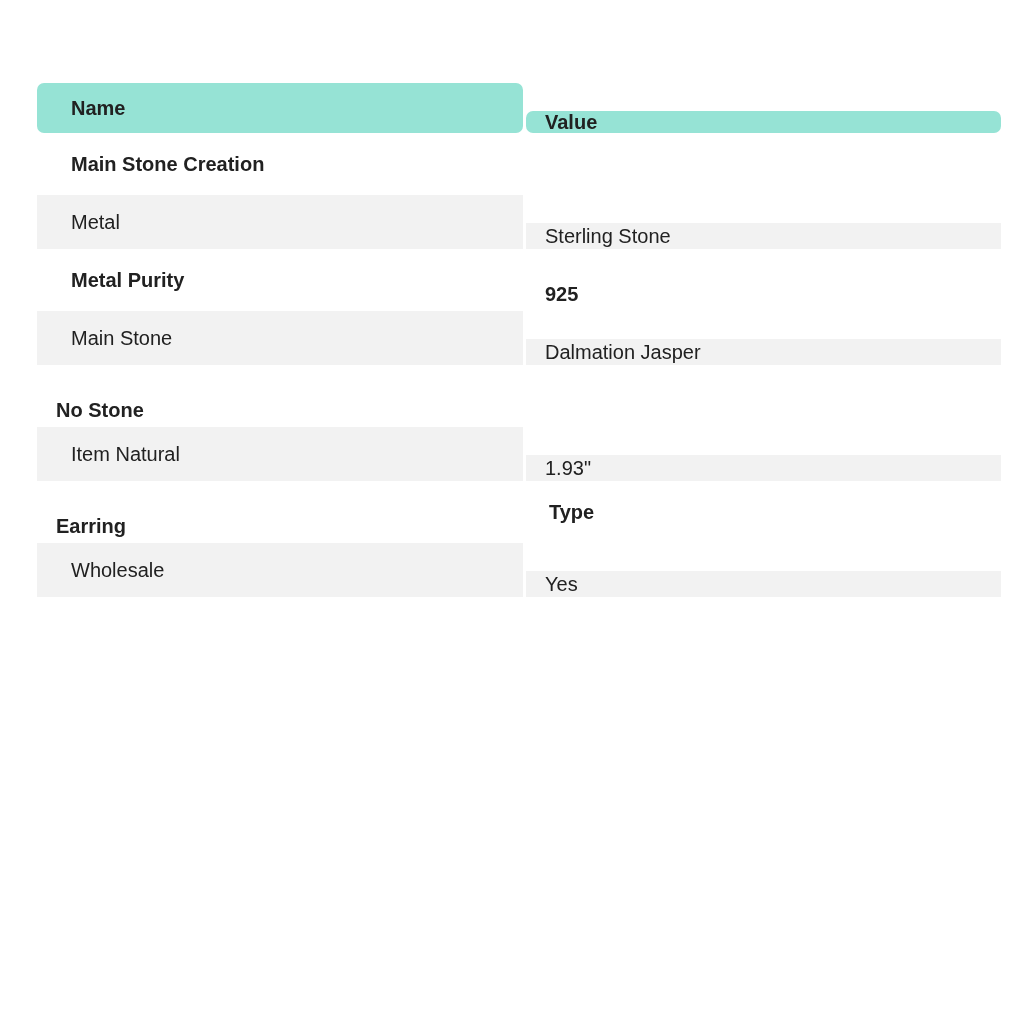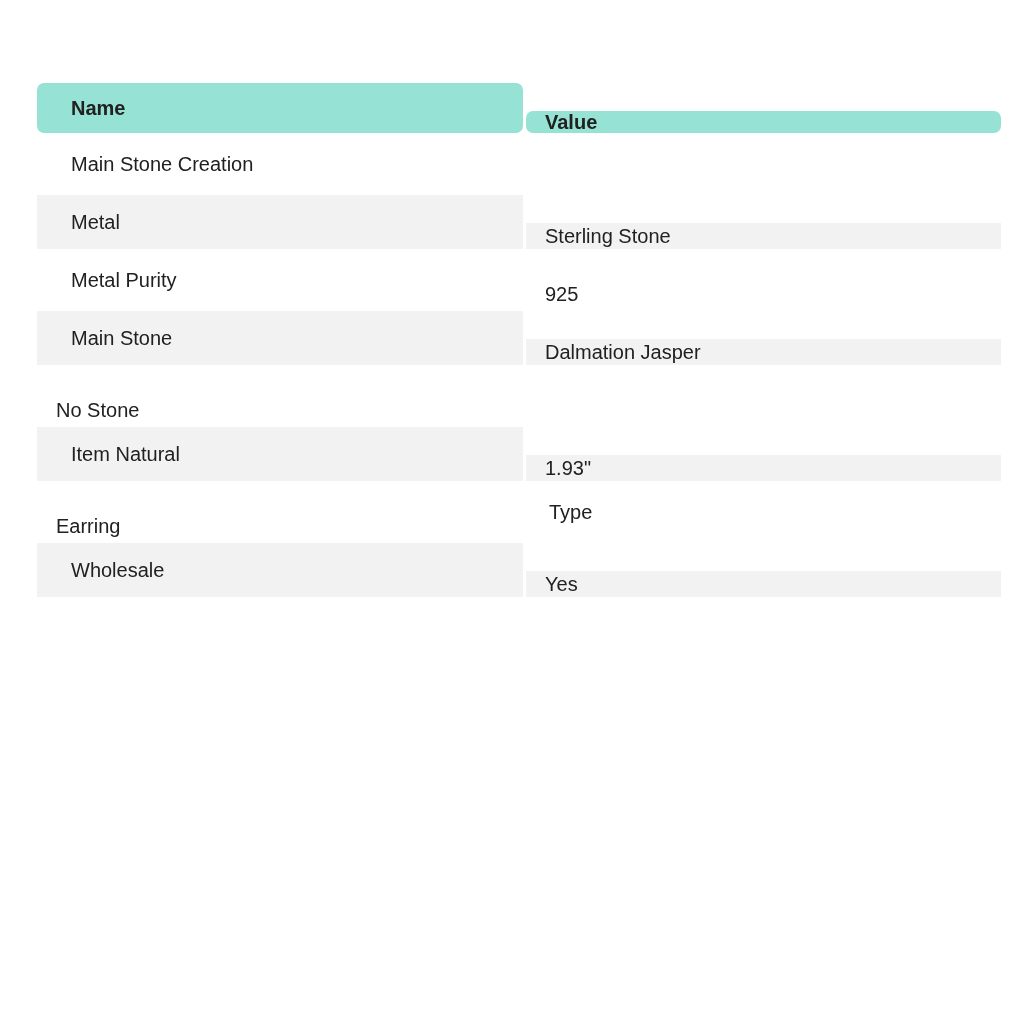--- a/index.html
+++ b/index.html
@@ -39,21 +39,21 @@
     overflow: hidden;
     white-space: nowrap;
   }
   .cell.name  { width: 486px; padding-left: 34px; }
   .cell.value { width: 475px; padding-left: 19px; margin-top: 28px; }
   .t-row.header .cell {
     background: var(--header-bg, #96e3d5);
     font-weight: 700;
     border-radius: 7px;
   }
-  .t-row.even .cell { background: var(--row-even-bg, #ffffff); }
+  .t-row.even .cell { background: var(--row-even-bg, #ffffff); font-weight: bold; }
   .t-row.odd  .cell { background: var(--row-odd-bg, #f2f2f2); }
 </style>
 </head>
 <body>
 
 <div class="page">
   <div class="spec-table">
     <div class="t-row header">
       <div class="cell name">Name</div>
       <div class="cell value">Value</div>

